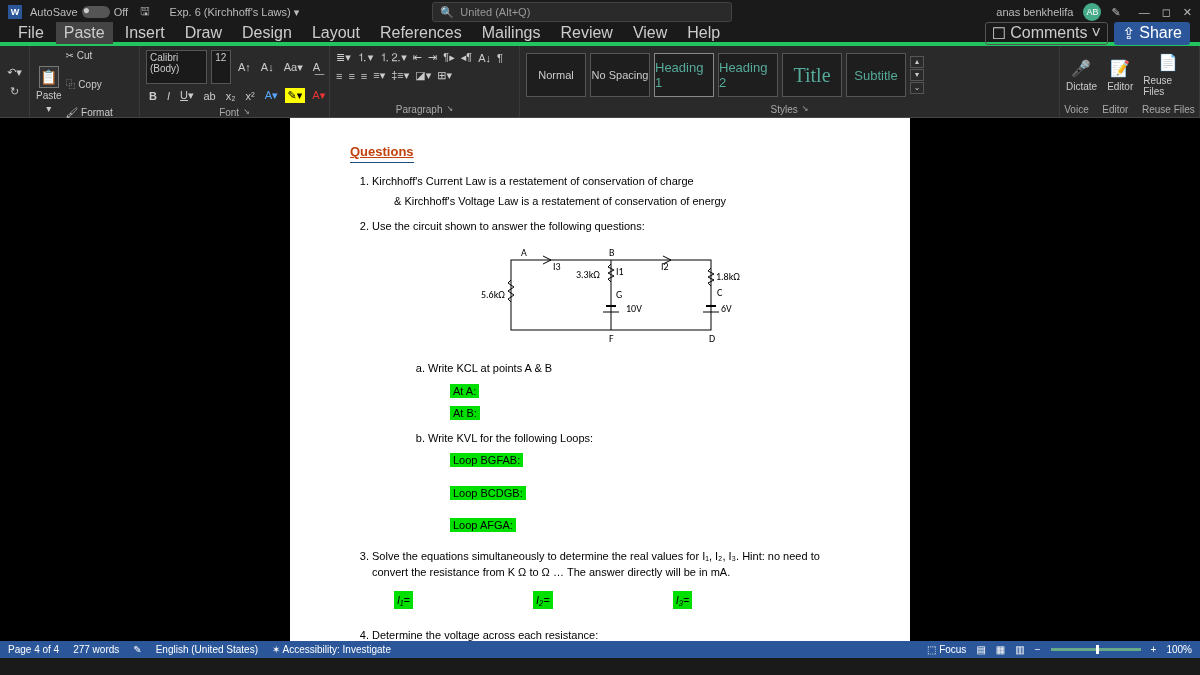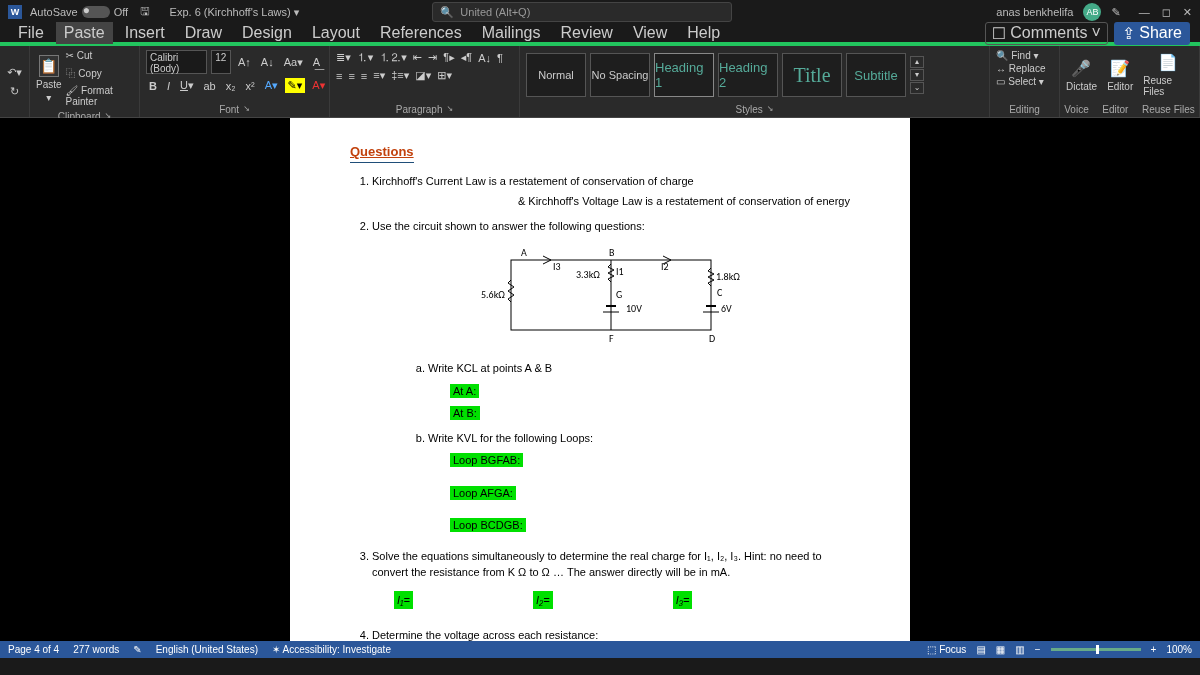--- a/index.html
+++ b/index.html
@@ -28,26 +28,26 @@
 .ribbon .qat { width: 30px; display: flex; flex-direction: column; align-items: center; justify-content: center; gap: 6px; border-right: 1px solid #3a3a3a; }
 .ribbon-group { border-right: 1px solid #3a3a3a; display: flex; flex-direction: column; }
 .ribbon-group .body { flex: 1; display: flex; align-items: center; padding: 4px 6px; }
 .ribbon-group .label { text-align: center; font-size: 10px; color: #aaa; padding-bottom: 2px; display: flex; justify-content: center; gap: 4px; }
 .ribbon-group .label .dl { font-size: 8px; }
 
 .clipboard { width: 110px; }
 .clipboard .body { gap: 4px; }
 .clipboard .paste { display: flex; flex-direction: column; align-items: center; gap: 2px; font-size: 10px; }
 .clipboard .paste-ic { width: 20px; height: 22px; border: 1px solid #777; background: #333; display: flex; align-items: center; justify-content: center; font-size: 14px; }
-.clipboard .cuts { display: flex; flex-direction: column; gap: 6px; font-size: 10px; }
+.clipboard .cuts { display: flex; flex-direction: column; gap: 17px; font-size: 10px; }
 
 .font { width: 190px; }
 .font .body { flex-direction: column; gap: 4px; align-items: stretch; }
 .font .row { display: flex; gap: 4px; align-items: center; }
-.font select, .font .sel { background: #1a1a1a; border: 1px solid #555; color: #ccc; font-size: 10px; padding: 1px 3px; height: 24px; }
+.font select, .font .sel { background: #1a1a1a; border: 1px solid #555; color: #ccc; font-size: 10px; padding: 1px 3px; height: 34px; }
 .font .btn { padding: 1px 3px; cursor: pointer; }
 
 .para { width: 190px; }
 .para .body { flex-direction: column; gap: 4px; align-items: stretch; }
 .para .row { display: flex; gap: 6px; align-items: center; }
 
 .styles { flex: 1; }
 .styles .body { gap: 4px; }
 .style-card { width: 60px; height: 44px; border: 1px solid #555; background: #1e1e1e; display: flex; flex-direction: column; align-items: center; justify-content: center; font-size: 9px; gap: 2px; cursor: pointer; }
 .style-card.sel { border-color: #888; }
@@ -63,21 +63,21 @@
 .rich-group { width: 140px; }
 .rich-group .body { gap: 10px; justify-content: center; }
 .rich-item { display: flex; flex-direction: column; align-items: center; gap: 3px; font-size: 10px; }
 .rich-item .ic { font-size: 16px; }
 
 .doc-area { height: 540px; background: #000; overflow: hidden; position: relative; }
 .page { width: 620px; margin: 0 auto; background: #fff; color: #000; padding: 24px 60px; min-height: 540px; font-family: Calibri, Arial, sans-serif; font-size: 11px; line-height: 1.5; }
 .page .heading { color: #c2410c; font-size: 13px; font-weight: bold; text-decoration: underline; border-bottom: 1px solid #1f4e79; display: inline-block; margin-bottom: 10px; }
 .page ol { padding-left: 22px; }
 .page ol > li { margin-bottom: 8px; }
-.page .sub { padding-left: 22px; margin-top: 4px; text-align: right; }
+.page .sub { padding-left: 22px; margin-top: 4px; }
 .hl { background: #00e000; padding: 1px 3px; }
 .circuit { display: block; margin: 6px auto 10px; }
 .page .olsub { list-style: lower-alpha; padding-left: 22px; }
 .page .olsub li { margin-top: 6px; margin-left: 34px; }
 .idented-ans { margin: 6px 0 6px 22px; }
 .ans-row { display: flex; gap: 120px; margin: 10px 0 0 22px; }
 .sub-i { font-style: italic; text-align: right; }
 
 .statusbar { height: 17px; background: #2b579a; color: #fff; display: flex; align-items: center; padding: 0 8px; font-size: 10px; gap: 14px; position: absolute; bottom: 0; left: 0; right: 0; }
 .statusbar .right { margin-left: auto; display: flex; align-items: center; gap: 10px; }
@@ -233,30 +233,20 @@
           <span>▴</span>
           <span>▾</span>
           <span>⌄</span>
         </div>
     </div>
     <div class="label">
         <span>Styles</span>
         <span class="dl">↘</span>
       </div>
   </div>
-  <div class="ribbon-group editing">
-    <div class="body">
-      <span>🔍 <span>Find</span> ▾</span>
-      <span>↔ <span>Replace</span></span>
-      <span>▭ <span>Select</span> ▾</span>
-    </div>
-    <div class="label">
-        <span>Editing</span>
-      </div>
-  </div>
   <div class="ribbon-group rich-group">
     <div class="body">
       <div class="rich-item">
           <span class="ic">🎤</span>
           <span>Dictate</span>
         </div>
       <div class="rich-item">
           <span class="ic">📝</span>
           <span>Editor</span>
         </div>
@@ -312,27 +302,27 @@
           <text x="128" y="102">F</text>
           <text x="135" y="58">G</text>
         </svg>
         <ol class="olsub">
           <li><span>Write KCL at points A &amp; B</span>
             <div class="idented-ans"><span class="hl">At A:</span></div>
             <div class="idented-ans"><span class="hl">At B:</span></div>
           </li>
           <li><span>Write KVL for the following Loops:</span>
             <div class="idented-ans"><span class="hl">Loop BGFAB:</span></div>
+            <div class="idented-ans" style="margin-top:16px"><span class="hl">Loop BCDGB:</span></div>
             <div class="idented-ans" style="margin-top:16px"><span class="hl">Loop AFGA:</span></div>
-            <div class="idented-ans" style="margin-top:16px"><span class="hl">Loop BCDGB:</span></div>
           </li>
         </ol>
       </li>
       <li style="margin-top:14px">
-        <span>Solve the equations simultaneously to determine the real charge for I₁, I₂, I₃. Hint: no need to convert the resistance from K Ω  to Ω … The answer directly will be in mA.</span>
+        <span>Solve the equations simultaneously to determine the real values for I₁, I₂, I₃. Hint: no need to convert the resistance from K Ω  to Ω … The answer directly will be in mA.</span>
         <div class="ans-row">
           <span class="hl sub-i">I₁=</span>
           <span class="hl sub-i">I₂=</span>
           <span class="hl sub-i">I₃=</span>
         </div>
       </li>
       <li style="margin-top:18px">
         <span>Determine the voltage across each resistance:</span>
         <div class="ans-row">
           <span class="hl sub-i">V 3.3kΩ =</span>

